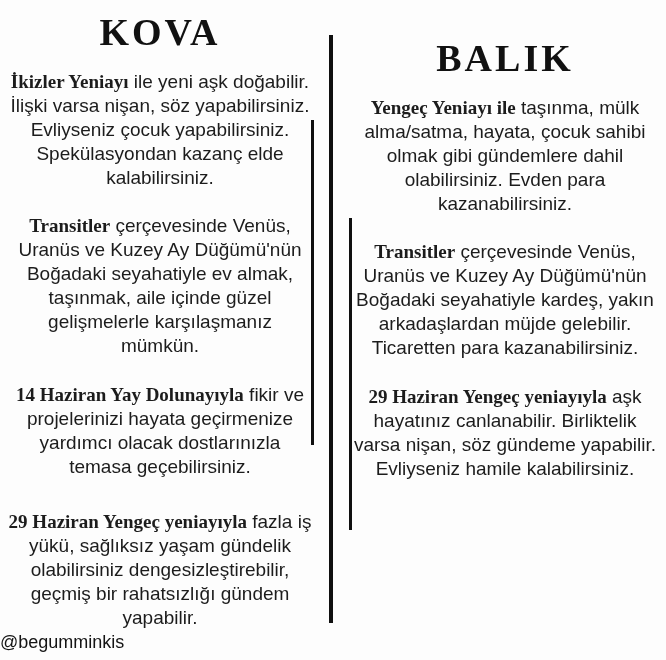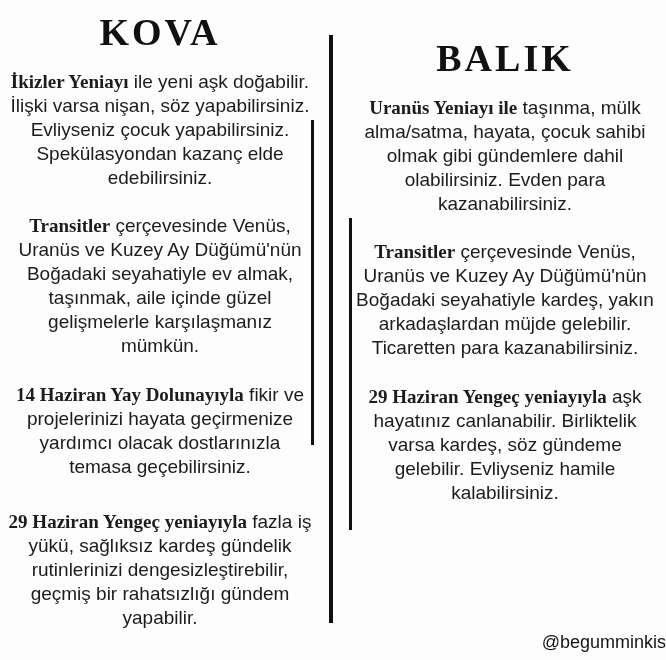--- a/index.html
+++ b/index.html
@@ -41,51 +41,51 @@
 
   .vline{position:absolute;background:#101010;}
   .vline.main{left:329px;top:35px;width:4px;height:588px;}
   .vline.left-rule{left:311px;top:120px;width:3px;height:325px;}
   .vline.right-rule{left:349px;top:218px;width:3px;height:312px;}
 
   .footer{
     position:absolute;
     left:0;right:0;
     top:632px;
-    text-align:right;
+    text-align:left;
     font-size:18px;
     color:#141414;
   }
 </style>
 </head>
 <body>
 
 <div class="canvas">
 
   <div class="column left">
     <h1 class="col-title">KOVA</h1>
 
-    <p class="para"><span class="lead">İkizler Yeniayı</span><span> ile yeni aşk doğabilir. İlişki varsa nişan, söz yapabilirsiniz. Evliyseniz çocuk yapabilirsiniz. Spekülasyondan kazanç elde edebilirsiniz.</span></p>
+    <p class="para"><span class="lead">İkizler Yeniayı</span><span> ile yeni aşk doğabilir. İlişki varsa nişan, söz yapabilirsiniz. Evliyseniz çocuk yapabilirsiniz. Spekülasyondan kazanç elde kalabilirsiniz.</span></p>
 
     <p class="para"><span class="lead">Transitler</span><span> çerçevesinde Venüs, Uranüs ve Kuzey Ay Düğümü'nün Boğadaki seyahatiyle ev almak, taşınmak, aile içinde güzel gelişmelerle karşılaşmanız mümkün.</span></p>
 
     <p class="para"><span class="lead">14 Haziran Yay Dolunayıyla</span><span> fikir ve projelerinizi hayata geçirmenize yardımcı olacak dostlarınızla temasa geçebilirsiniz.</span></p>
 
-    <p class="para extra-gap"><span class="lead">29 Haziran Yengeç yeniayıyla</span><span> fazla iş yükü, sağlıksız kardeş gündelik rutinlerinizi dengesizleştirebilir, geçmiş bir rahatsızlığı gündem yapabilir.</span></p>
+    <p class="para extra-gap"><span class="lead">29 Haziran Yengeç yeniayıyla</span><span> fazla iş yükü, sağlıksız yaşam gündelik olabilirsiniz dengesizleştirebilir, geçmiş bir rahatsızlığı gündem yapabilir.</span></p>
   </div>
 
   <div class="column right">
     <h1 class="col-title">BALIK</h1>
 
-    <p class="para"><span class="lead">Uranüs Yeniayı ile</span><span> taşınma, mülk alma/satma, hayata, çocuk sahibi olmak gibi gündemlere dahil olabilirsiniz. Evden para kazanabilirsiniz.</span></p>
+    <p class="para"><span class="lead">Yengeç Yeniayı ile</span><span> taşınma, mülk alma/satma, hayata, çocuk sahibi olmak gibi gündemlere dahil olabilirsiniz. Evden para kazanabilirsiniz.</span></p>
 
     <p class="para"><span class="lead">Transitler</span><span> çerçevesinde Venüs, Uranüs ve Kuzey Ay Düğümü'nün Boğadaki seyahatiyle kardeş, yakın arkadaşlardan müjde gelebilir. Ticaretten para kazanabilirsiniz.</span></p>
 
 
-    <p class="para"><span class="lead">29 Haziran Yengeç yeniayıyla</span><span> aşk hayatınız canlanabilir. Birliktelik varsa kardeş, söz gündeme gelebilir. Evliyseniz hamile kalabilirsiniz.</span></p>
+    <p class="para"><span class="lead">29 Haziran Yengeç yeniayıyla</span><span> aşk hayatınız canlanabilir. Birliktelik varsa nişan, söz gündeme yapabilir. Evliyseniz hamile kalabilirsiniz.</span></p>
   </div>
 
   <div class="vline left-rule"></div>
   <div class="vline main"></div>
   <div class="vline right-rule"></div>
 
   <div class="footer">@begumminkis</div>
 
 </div>
 

